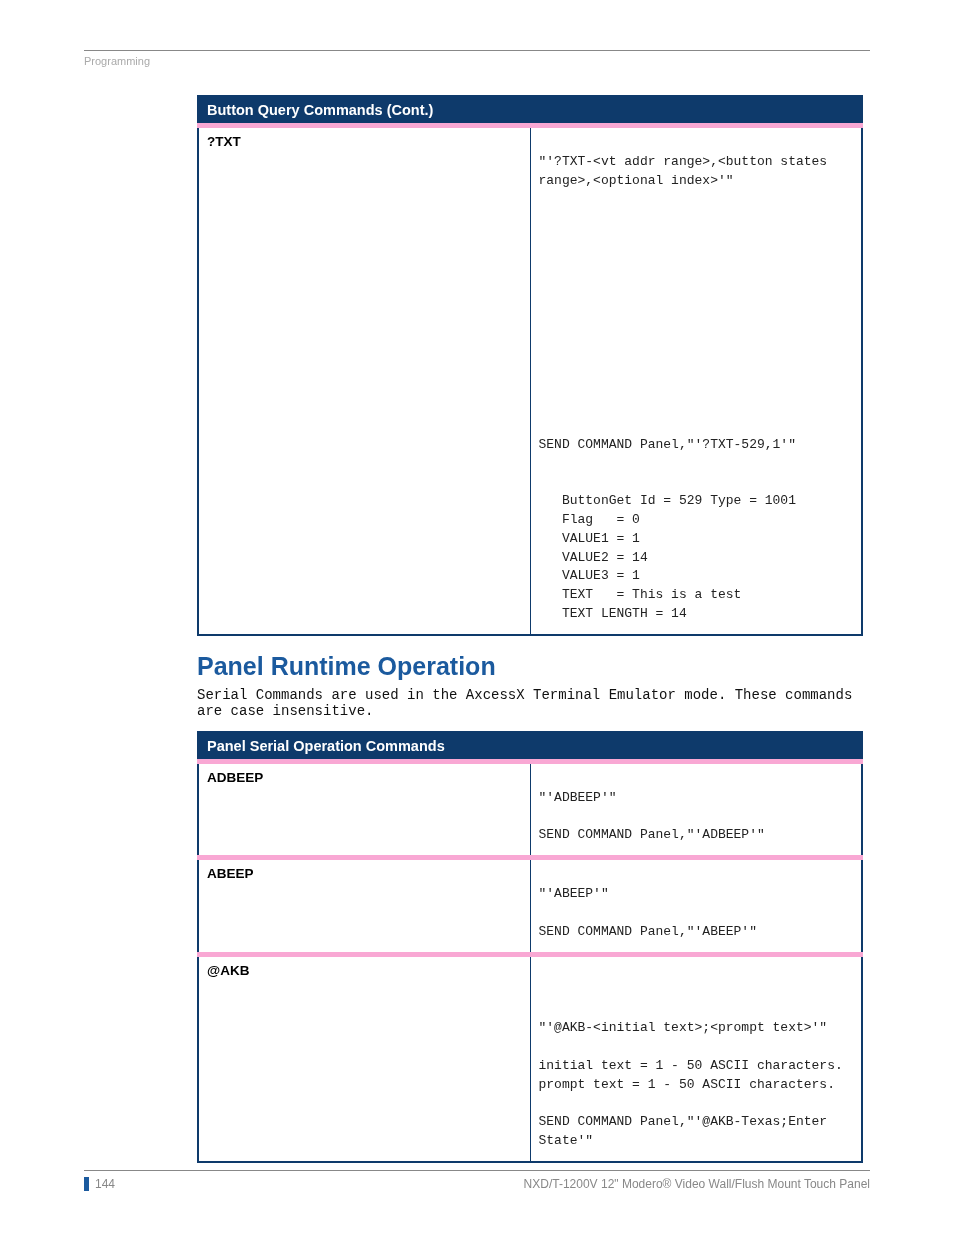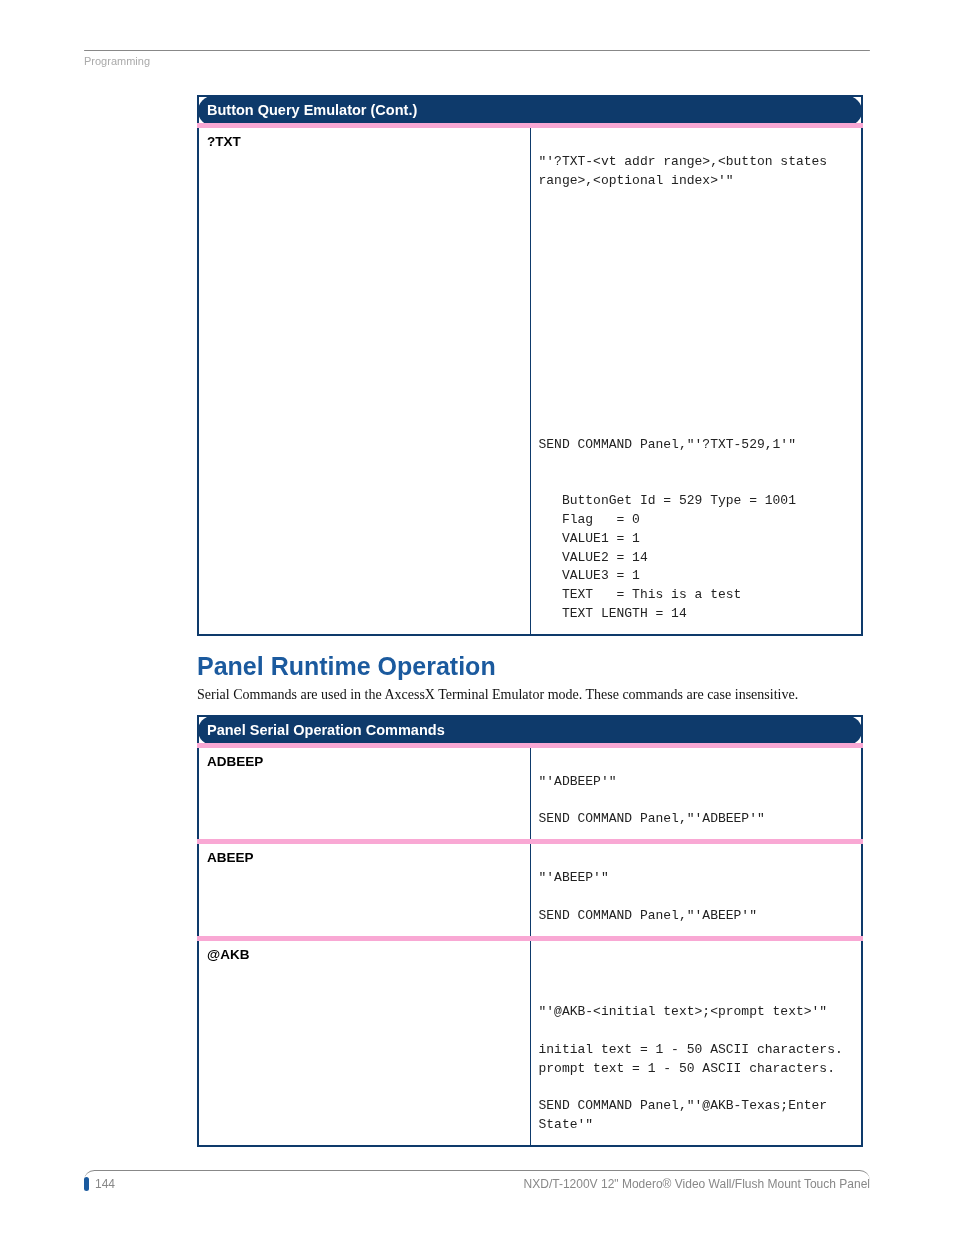--- a/index.html
+++ b/index.html
@@ -1,15 +1,15 @@
 <!DOCTYPE html>
 <html><head>
 <meta charset="utf-8">
 <style>
-  * { margin: 0; padding: 0; box-sizing: border-box; border-radius: 29px; }
+  * { margin: 0; padding: 0; box-sizing: border-box; }
   body {
     width: 954px;
     height: 1235px;
     background: #fff;
     font-family: Arial, Helvetica, sans-serif;
     position: relative;
   }
   .page {
     padding: 50px 84px 0 84px;
   }
@@ -58,21 +58,21 @@
   }
   .section-heading {
     color: #1b5a9e;
     font-size: 25px;
     font-weight: 600;
     margin-left: 113px;
     margin-top: 16px;
     margin-bottom: 6px;
   }
   .section-desc {
-    font-family: Liberation Serif, serif;
+    font-family: Liberation Mono, monospace;
     font-size: 14px;
     margin-left: 113px;
     margin-bottom: 12px;
     color: #111;
   }
   .footer {
     position: absolute;
     bottom: 44px;
     left: 84px;
     right: 84px;
@@ -98,21 +98,21 @@
 </head>
 <body>
 
 <div class="page">
   <div class="top-rule"></div>
   <div class="section-tag">Programming</div>
 
   <table class="cmd-table">
     <thead>
       <tr>
-        <th colspan="2">Button Query Emulator (Cont.)</th>
+        <th colspan="2">Button Query Commands (Cont.)</th>
       </tr>
     </thead>
     <tbody>
       <tr>
         <td class="col-name">?TXT</td>
         <td class="col-body">
 "'?TXT-&lt;vt addr range&gt;,&lt;button states range&gt;,&lt;optional index&gt;'"
 
 
 

